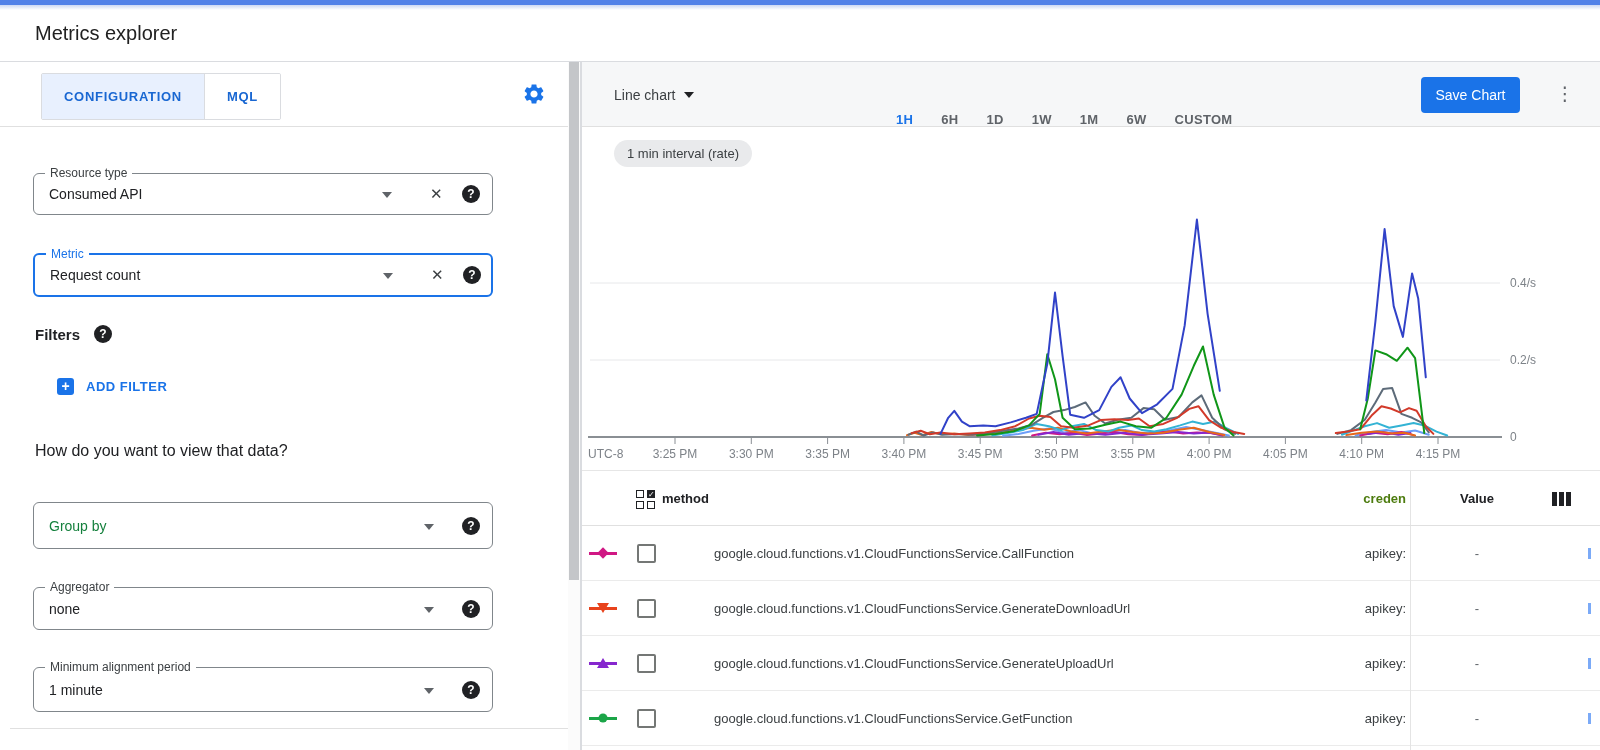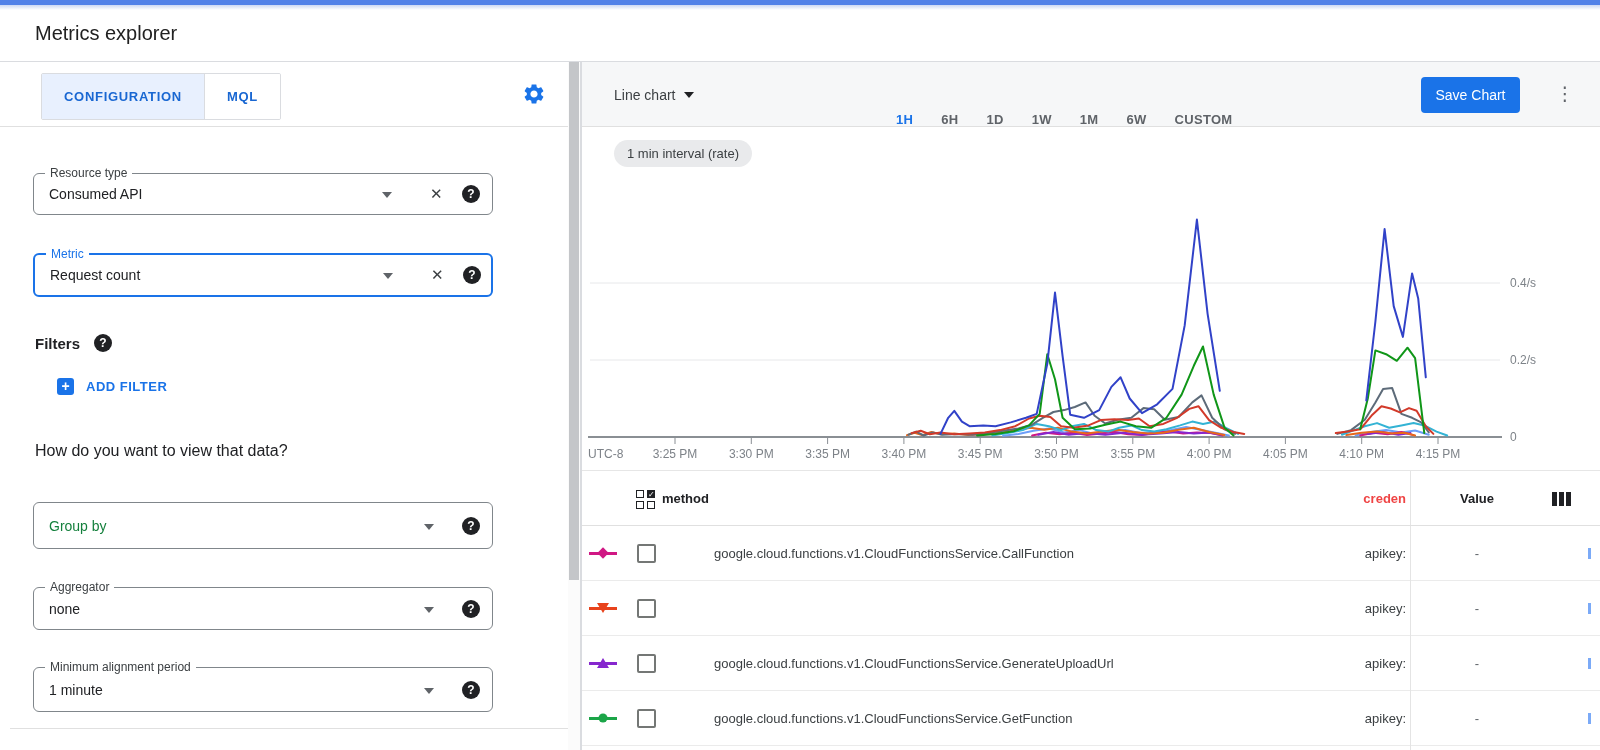--- a/index.html
+++ b/index.html
@@ -33,21 +33,21 @@
   .field.focused { border:2px solid #1a73e8; }
   .field .flabel { position:absolute; top:-8px; left:11px; background:#fff; padding:0 5px; font-size:12px; color:#3c4043; white-space:nowrap; }
   .field.focused .flabel { color:#1a73e8; }
   .field .fvalue { position:absolute; left:15px; top:50%; transform:translateY(-50%); font-size:14px; color:#202124; }
   .field .fvalue.placeholder { color:#15803d; }
   .caret { position:absolute; top:50%; margin-top:-2px; width:0; height:0; border-left:5px solid transparent; border-right:5px solid transparent; border-top:6px solid #5f6368; }
   .xicon { position:absolute; top:50%; transform:translateY(-50%); font-size:15px; color:#3c4043; font-weight:bold; }
   .helpdot { position:absolute; top:50%; transform:translateY(-50%); width:18px; height:18px; border-radius:50%; background:#202124; color:#fff; font-size:12px; font-weight:bold; text-align:center; line-height:18px; }
   .helpdot.inline { position:static; display:inline-block; transform:none; vertical-align:middle; }
 
-  .filters-row { position:absolute; left:35px; top:262px; height:20px; display:flex; align-items:center; gap:14px;margin-top:9px; }
+  .filters-row { position:absolute; left:35px; top:262px; height:20px; display:flex; align-items:center; gap:14px; }
   .filters-label { font-size:15px; font-weight:bold; color:#202124; }
   .addfilter { position:absolute; left:57px; top:316px; display:flex; align-items:center; gap:12px; cursor:pointer; }
   .plus-sq { width:17px; height:17px; background:#1a73e8; border-radius:3px; color:#fff; font-size:14px; font-weight:bold; text-align:center; line-height:16px; }
   .addfilter-label { font-size:13px; font-weight:bold; letter-spacing:.5px; color:#1a73e8; }
   .view-q { position:absolute; left:35px; top:380px; font-size:16px; font-weight:normal; color:#202124; }
   .ldivider { position:absolute; left:10px; top:666px; width:558px; height:1px; background:#e0e0e0; }
 
   
   .right { position:absolute; left:582px; top:62px; width:1018px; height:688px; background:#fff; }
   .rtoolbar { position:absolute; top:0; left:0; width:1018px; height:65px; background:#f6f7f8; border-bottom:1px solid #e0e0e0; }
@@ -67,21 +67,21 @@
   #chart-svg text.ax { font-family:"Liberation Sans","DejaVu Sans",sans-serif; font-size:12px; fill:#7d8288; }
 
   
   .table { position:absolute; left:0; top:408px; width:1018px; height:280px; background:#fff; border-top:1px solid #e6e6e6; }
   .thead { position:relative; height:55px; border-bottom:1px solid #e0e0e0; background:#fff; }
   .tdivider { position:absolute; left:828px; top:0; bottom:0; width:1px; background:#e4e4e4; }
   .selicon { position:absolute; left:54px; top:19px; width:19px; height:19px; }
   .selicon .sq { position:absolute; width:8px; height:8px; border:1.5px solid #202124; background:#fff; }
   .selicon .sq.checked { background:#202124; color:#fff; font-size:8px; line-height:8px; text-align:center; }
   .hmethod { position:absolute; left:80px; top:50%; transform:translateY(-50%); font-size:13px; font-weight:bold; color:#202124; }
-  .hcred { position:absolute; right:194px; top:50%; transform:translateY(-50%); font-size:13px; font-weight:bold; color:#ef4444; }
+  .hcred { position:absolute; right:194px; top:50%; transform:translateY(-50%); font-size:13px; font-weight:bold; color:#4d7c0f; }
   .hval { position:absolute; left:860px; width:70px; top:50%; transform:translateY(-50%); text-align:center; font-size:13px; font-weight:bold; color:#202124; }
   .colicon { position:absolute; left:970px; top:21px; width:22px; height:14px; display:flex; gap:2px; }
   .colicon i { width:5px; height:14px; background:#202124; }
   .trow { position:relative; height:55px; border-bottom:1px solid #ebebeb; background:#fff; }
   .marker { position:absolute; left:7px; top:50%; transform:translateY(-50%); width:28px; height:12px; }
   .mline { position:absolute; left:0; top:5px; width:28px; height:3px; }
   .mshape { position:absolute; left:50%; top:50%; }
   .mshape.diamond { width:8px; height:8px; transform:translate(-50%,-50%) rotate(45deg); }
   .mshape.circle { width:9px; height:9px; border-radius:50%; transform:translate(-50%,-50%); }
   .mshape.triangle-up { width:0; height:0; border-left:6px solid transparent; border-right:6px solid transparent; border-bottom:10px solid; transform:translate(-50%,-50%); }
@@ -275,20 +275,21 @@
             <span class="vcell">-</span>
             <span class="tdivider"></span>
             <span class="rtick"></span>
           </div>
           <div class="trow">
             <span class="marker">
               <span class="mline" style="background: rgb(232, 67, 28);"></span>
               <span class="mshape triangle-down" style="border-top-color: rgb(232, 67, 28);"></span>
             </span>
             <span class="cbx"></span>
+            <span class="mcell">google.cloud.functions.v1.CloudFunctionsService.GenerateDownloadUrl</span>
             <span class="ccell">apikey:</span>
             <span class="vcell">-</span>
             <span class="tdivider"></span>
             <span class="rtick"></span>
           </div>
           <div class="trow">
             <span class="marker">
               <span class="mline" style="background: rgb(134, 39, 206);"></span>
               <span class="mshape triangle-up" style="border-bottom-color: rgb(134, 39, 206);"></span>
             </span>

